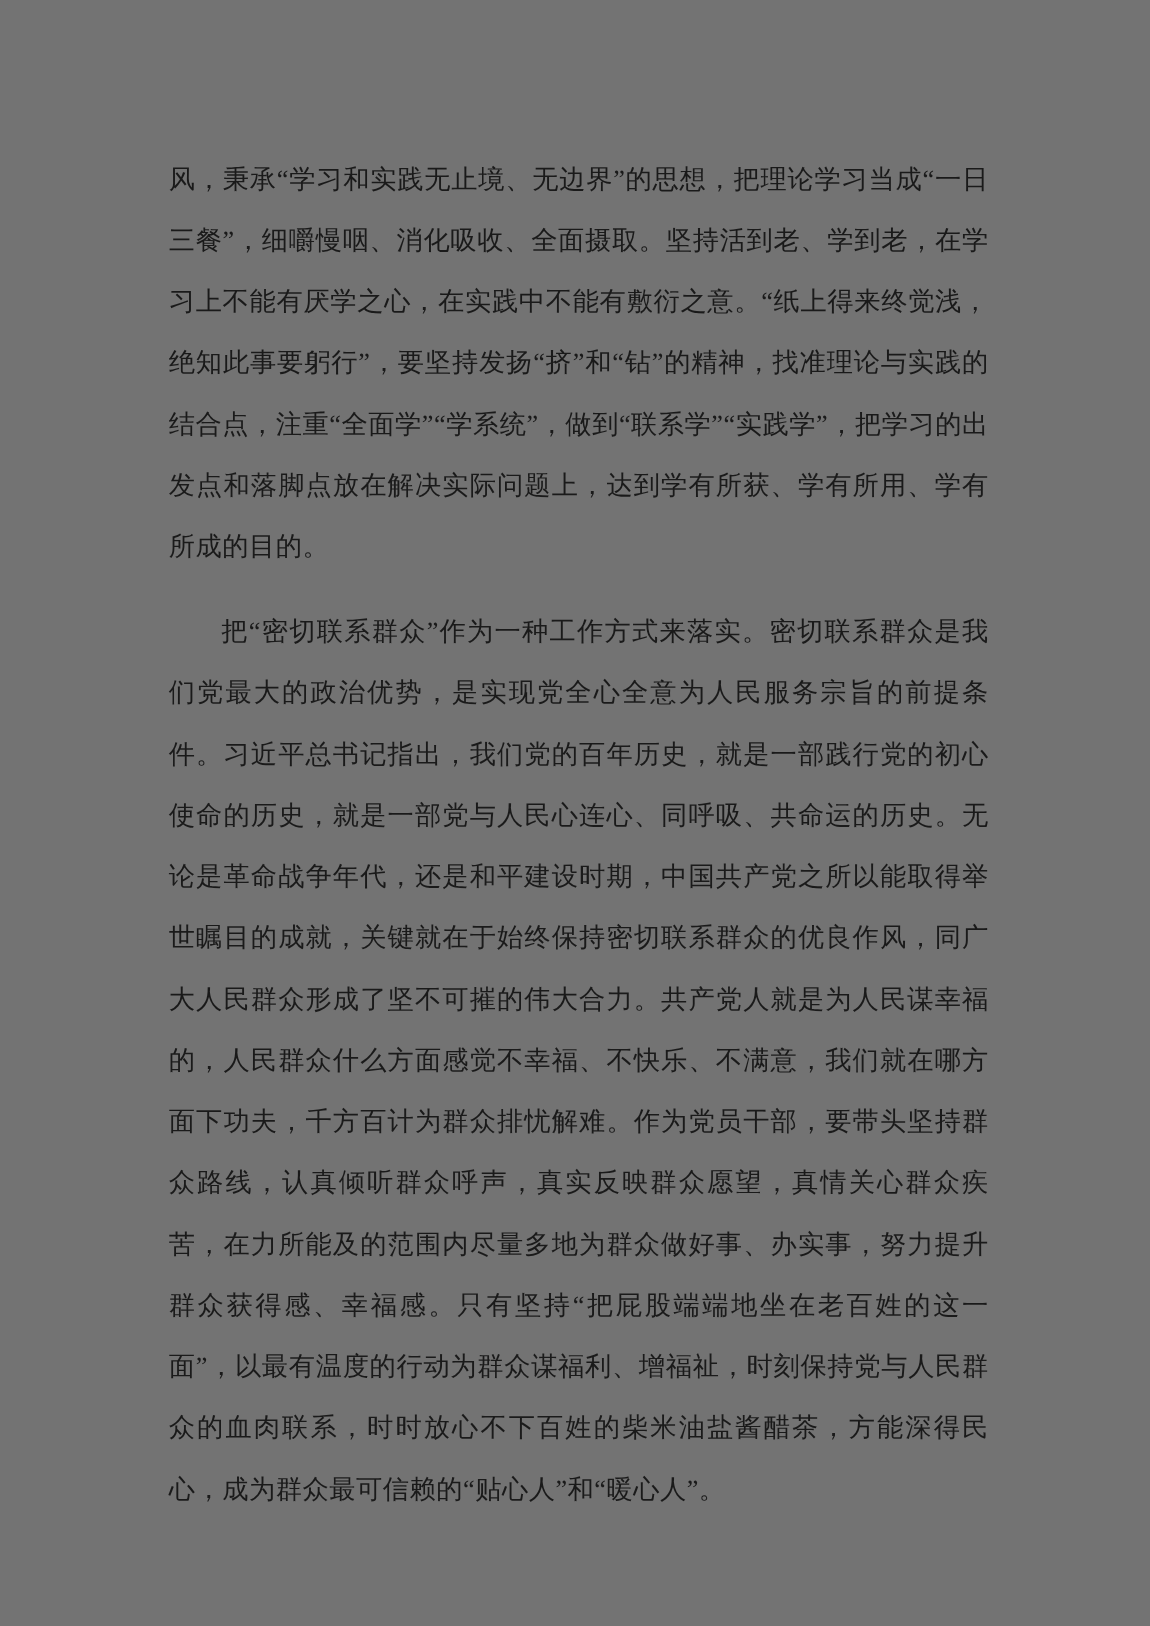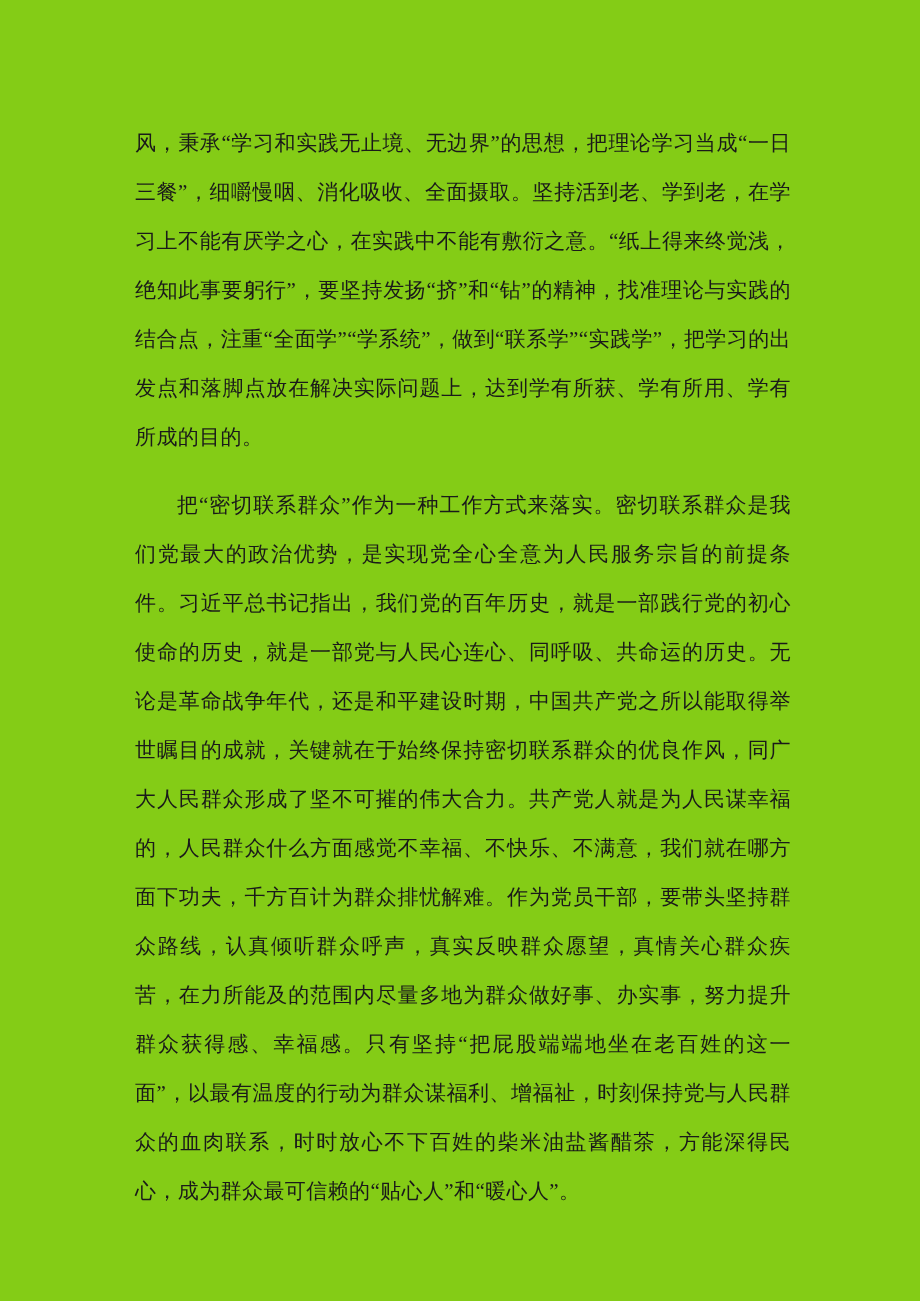--- a/index.html
+++ b/index.html
@@ -10,21 +10,21 @@
   body {
     width: 920px;
     height: 1301px;
     overflow: hidden;
     font-family: "Liberation Serif", "DejaVu Serif", serif;
   }
   .page {
     box-sizing: border-box;
     width: 920px;
     height: 1301px;
-    background: #84cc16;
+    background: #737373;
     padding: 119px 129px 0 135px;
   }
   .para {
     margin: 0;
     font-size: 21px;
     line-height: 49px;
     color: #1a1a1a;
     font-weight: 400;
     text-align: justify;
     text-justify: inter-ideograph;

